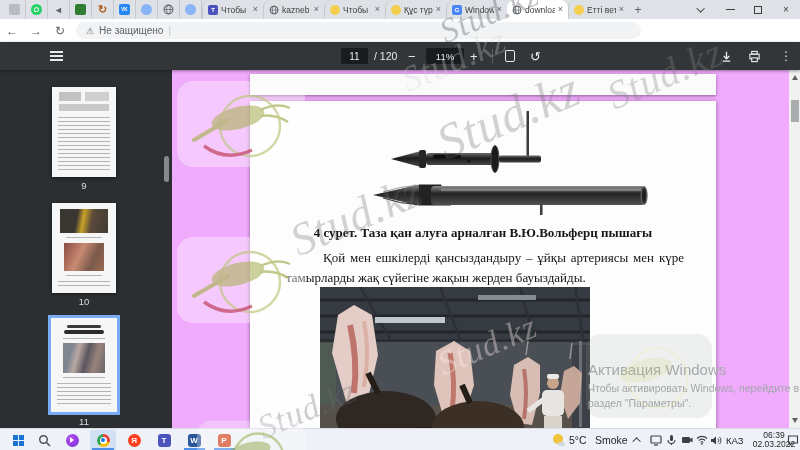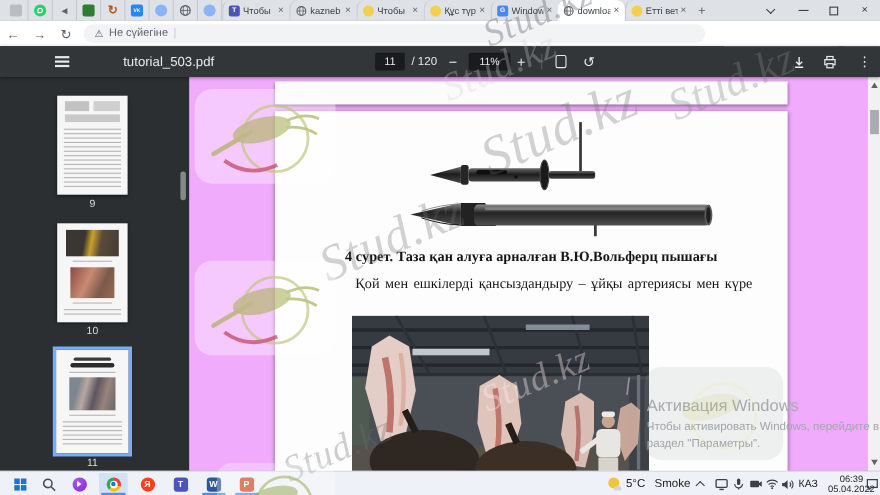--- a/index.html
+++ b/index.html
@@ -224,21 +224,21 @@
       <span class="wbtn">×</span>
     </div>
   </div>
 
   <div class="addrbar">
     <span class="navbtn">←</span>
     <span class="navbtn">→</span>
     <span class="navbtn">↻</span>
     <div class="urlpill">
       <span class="warn">⚠</span>
-      <span class="sec">Не сүйегіне</span>
+      <span class="sec">Не защищено</span>
       <span class="pillsep">|</span>
     </div>
     <div class="abicons">
       <span class="abico">
         <svg width="11" height="11" viewBox="0 0 12 12">
             <path d="M2 5v5h8V5" fill="none" stroke="#5f6368" stroke-width="1.2"></path>
             <path d="M6 7V1M3.5 3L6 .7 8.5 3" fill="none" stroke="#5f6368" stroke-width="1.2"></path>
           </svg>
       </span>
       <span class="abico">☆</span>
@@ -263,21 +263,20 @@
       <span class="abico">⋮</span>
     </div>
   </div>
 
   <div class="pdfbar">
     <span class="pb burger">
         <i></i>
         <i></i>
         <i></i>
       </span>
-    <span class="pb fname">tutorial_503.pdf</span>
     <span class="pb pagebox">
         <b>11</b>
       </span>
     <span class="pb ptotal">/ 120</span>
     <span class="pb zo">−</span>
     <span class="pb zbox">
         <b>11%</b>
       </span>
     <span class="pb zi">+</span>
     <span class="pb vsep">
@@ -392,20 +391,21 @@
         <rect x="86" y="77" width="214" height="19" rx="4" fill="url(#m2)"></rect>
         <rect x="96" y="79.5" width="200" height="2.6" fill="#a6a6a6" opacity=".55"></rect>
         <ellipse cx="299" cy="86.5" rx="3.6" ry="9.5" fill="#5a5a5a"></ellipse>
         <ellipse cx="299" cy="86.5" rx="2" ry="7.4" fill="#1f1f1f"></ellipse>
       </svg>
 
       <div class="caption">4 сурет. Таза қан алуға арналған В.Ю.Вольферц пышағы</div>
 
       <div class="para">
         <div class="pl1">Қой мен ешкілерді қансыздандыру – ұйқы артериясы мен күре</div>
+        <div>тамырларды жақ сүйегіне жақын жерден бауыздайды.</div>
       </div>
 
       <svg class="photo" width="270" height="163" viewBox="0 0 270 163">
         <rect width="270" height="163" fill="#4a4f55"></rect>
         <rect y="118" width="270" height="45" fill="#57514b"></rect>
         <rect width="270" height="52" fill="#363b41"></rect>
         <path d="M0 13h270M0 29h270M0 45h270" stroke="#23272c" stroke-width="3"></path>
         <path d="M40 0l30 52M120 0l20 52M200 0l14 52M255 0l8 52" stroke="#2b3036" stroke-width="2.5"></path>
         <rect x="55" y="30" width="70" height="6" fill="#cfd8dc" opacity=".9"></rect>
         <rect x="158" y="8" width="58" height="5" fill="#9aa4ac" opacity=".8"></rect>
@@ -569,21 +569,21 @@
     </span>
     <span class="tb" style="left:709px;width:14px;">
       <svg width="12" height="11" viewBox="0 0 12 11">
           <path d="M1 4h2l3-2.5v8L3 7H1z" fill="#3c4043"></path>
           <path d="M8 3.5a3 3 0 010 4M9.5 2a5 5 0 010 7" fill="none" stroke="#3c4043" stroke-width="1"></path>
         </svg>
     </span>
     <span class="tb tbtext" style="left:726px;font-size:9.5px;">КАЗ</span>
     <span class="tb clock" style="left:750px;width:48px;">
       <span>06:39</span>
-      <span>05.04.2022</span>
+      <span>02.03.2022</span>
     </span>
     <span class="tb" style="left:786px;width:14px;">
       <svg width="12" height="12" viewBox="0 0 12 12">
           <path d="M1.5 2h9v7h-5l-2.5 2v-2h-1.5z" fill="none" stroke="#3c4043" stroke-width="1.1"></path>
         </svg>
     </span>
   </div>
 
 </div>
 

